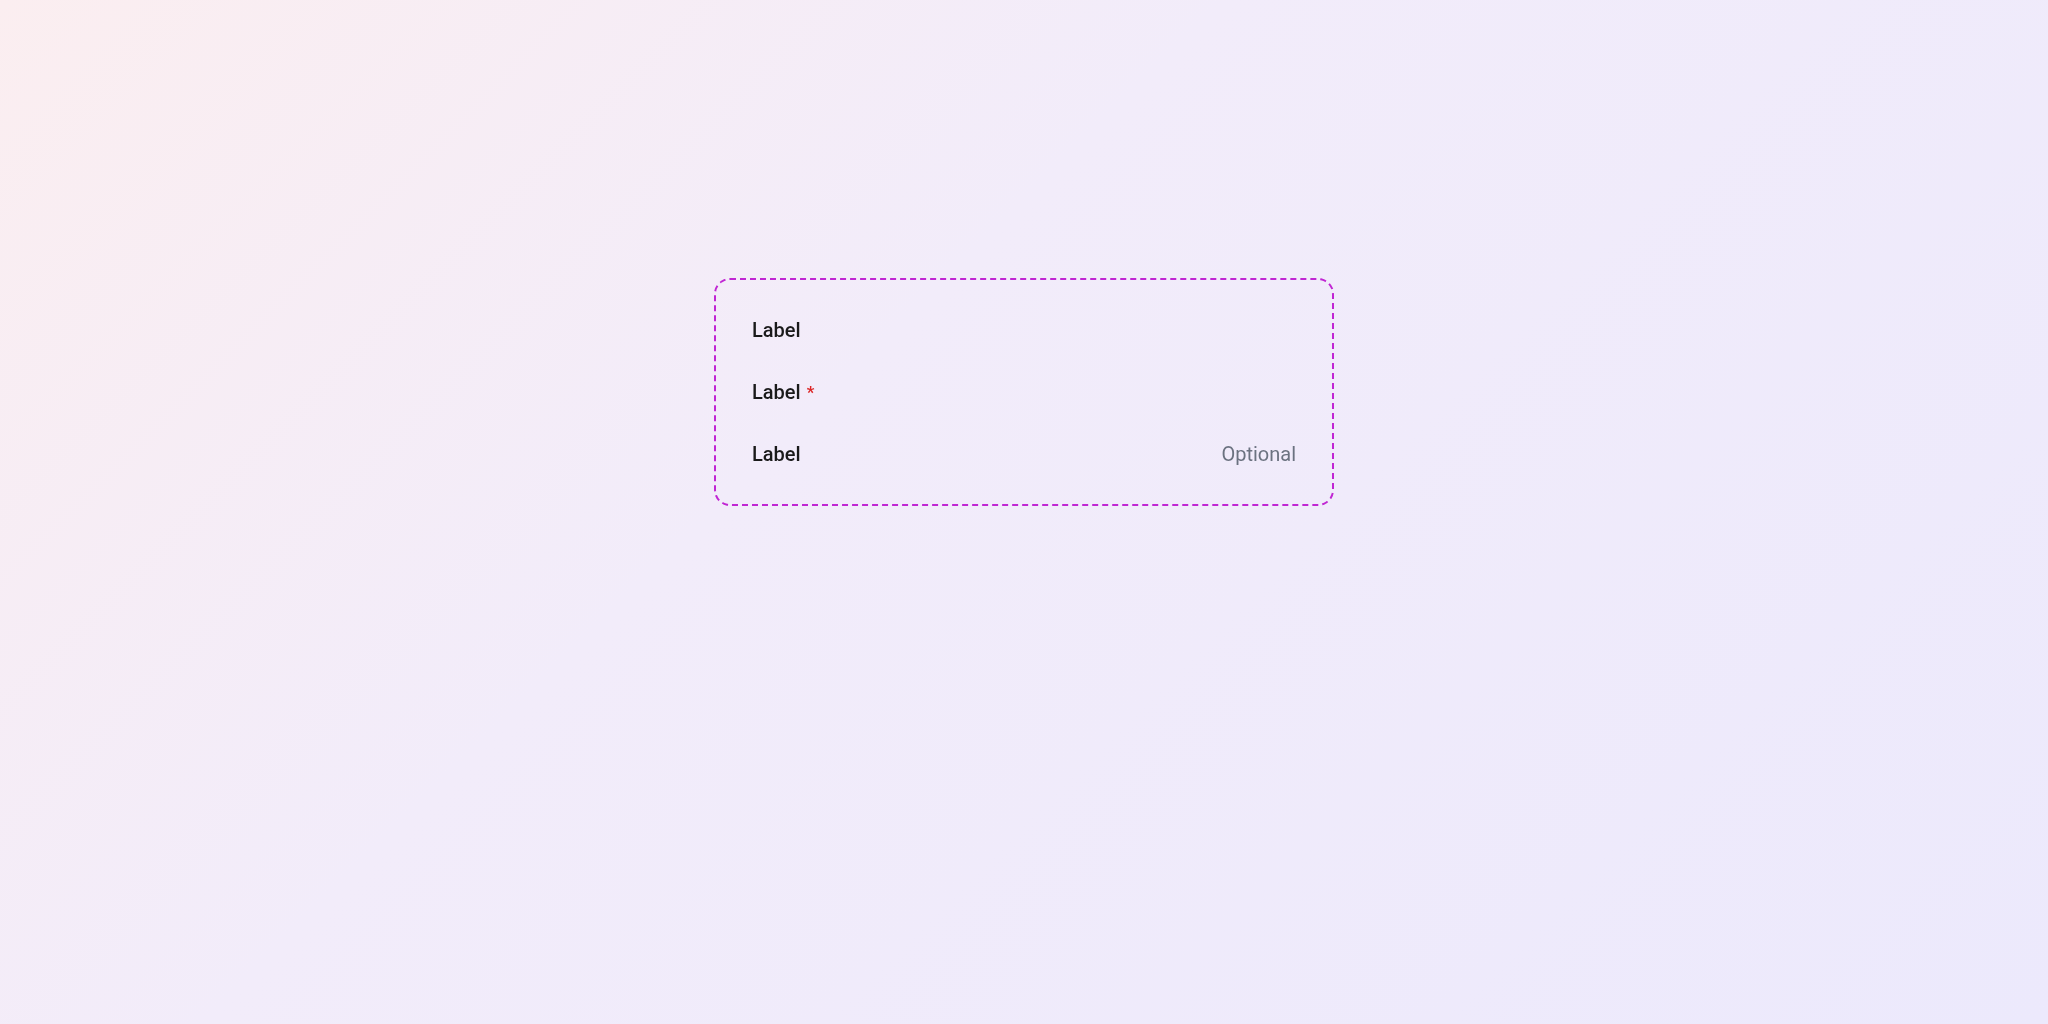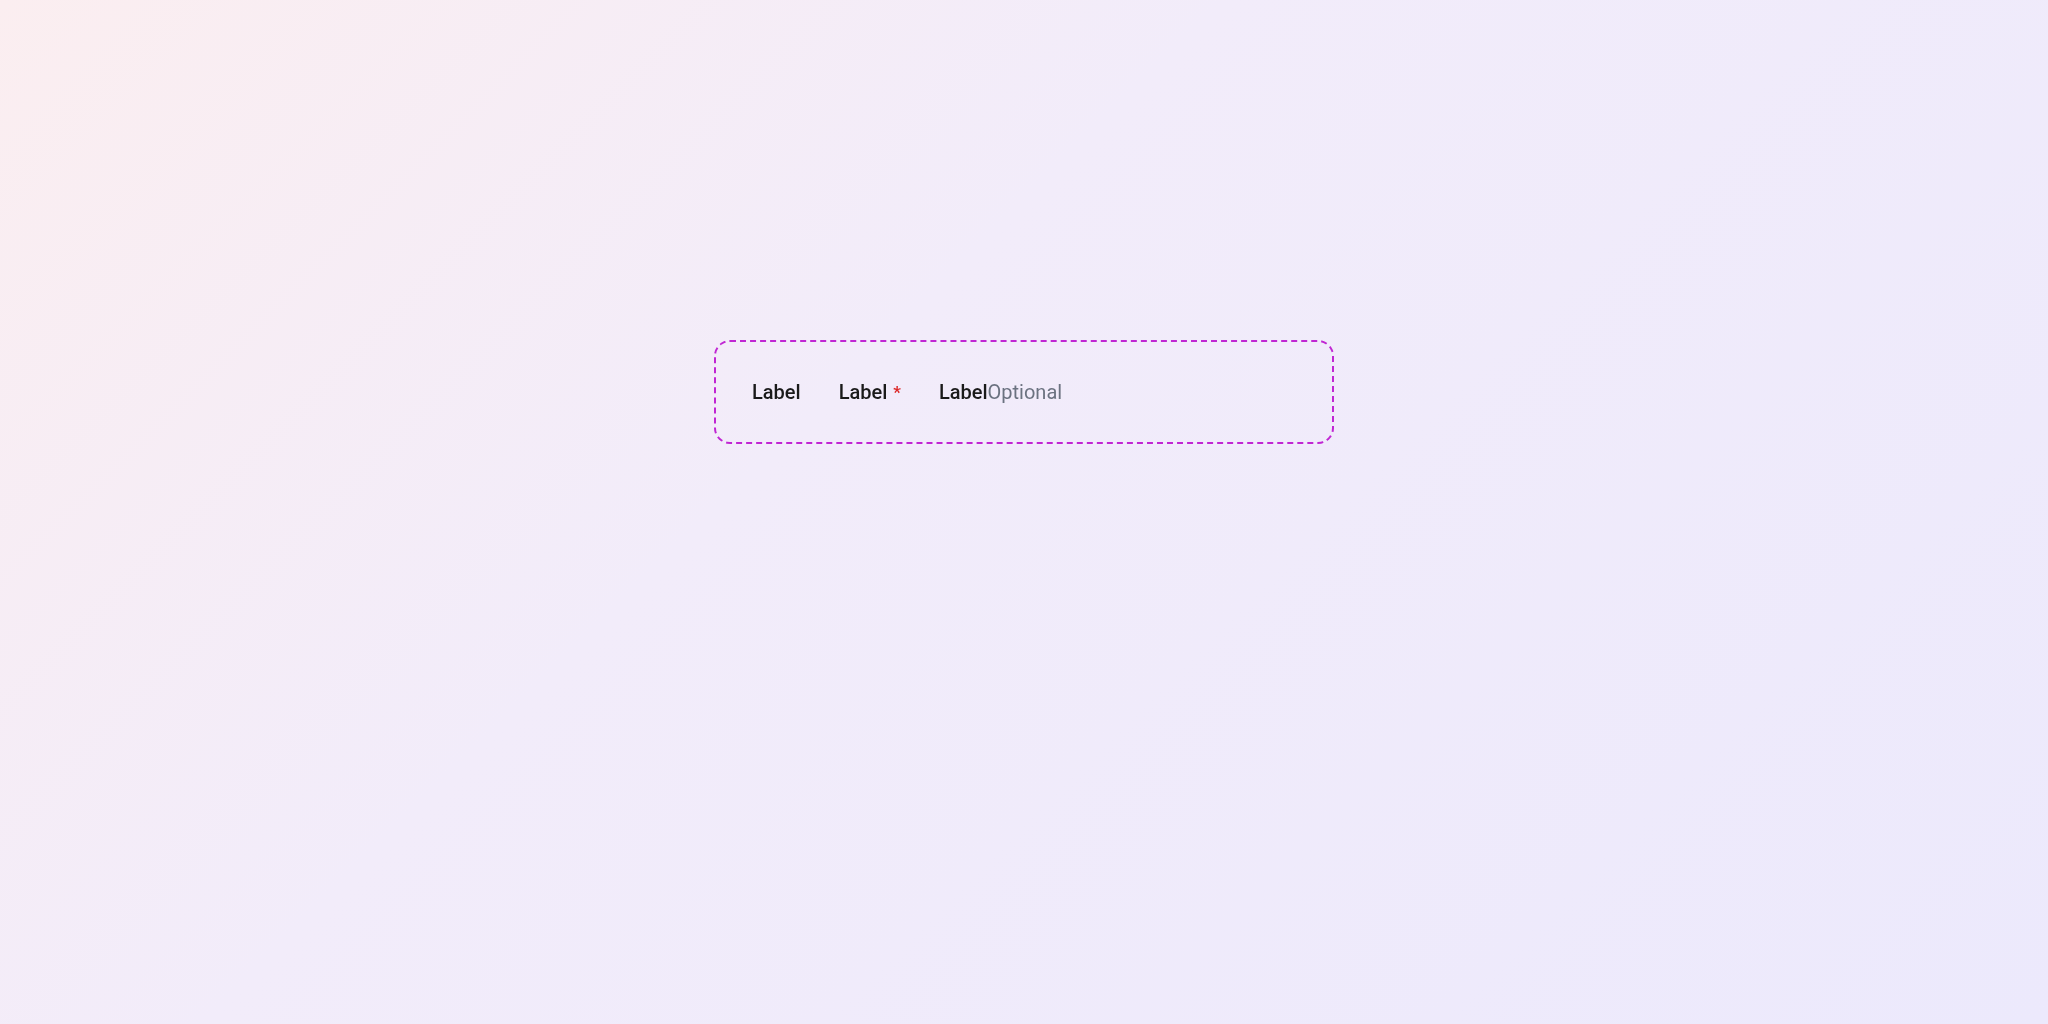--- a/index.html
+++ b/index.html
@@ -17,21 +17,21 @@
       align-items: center;
       justify-content: center;
     }
     
     .container {
       width: 620px;
       border: 2px dashed #c026d3;
       border-radius: 16px;
       padding: 38px 36px;
       display: flex;
-      flex-direction: row;
+      flex-direction: column;
       gap: 38px;
       margin-top: -240px;
     }
     
     .label-row {
       display: flex;
       align-items: center;
       justify-content: space-between;
     }
     

